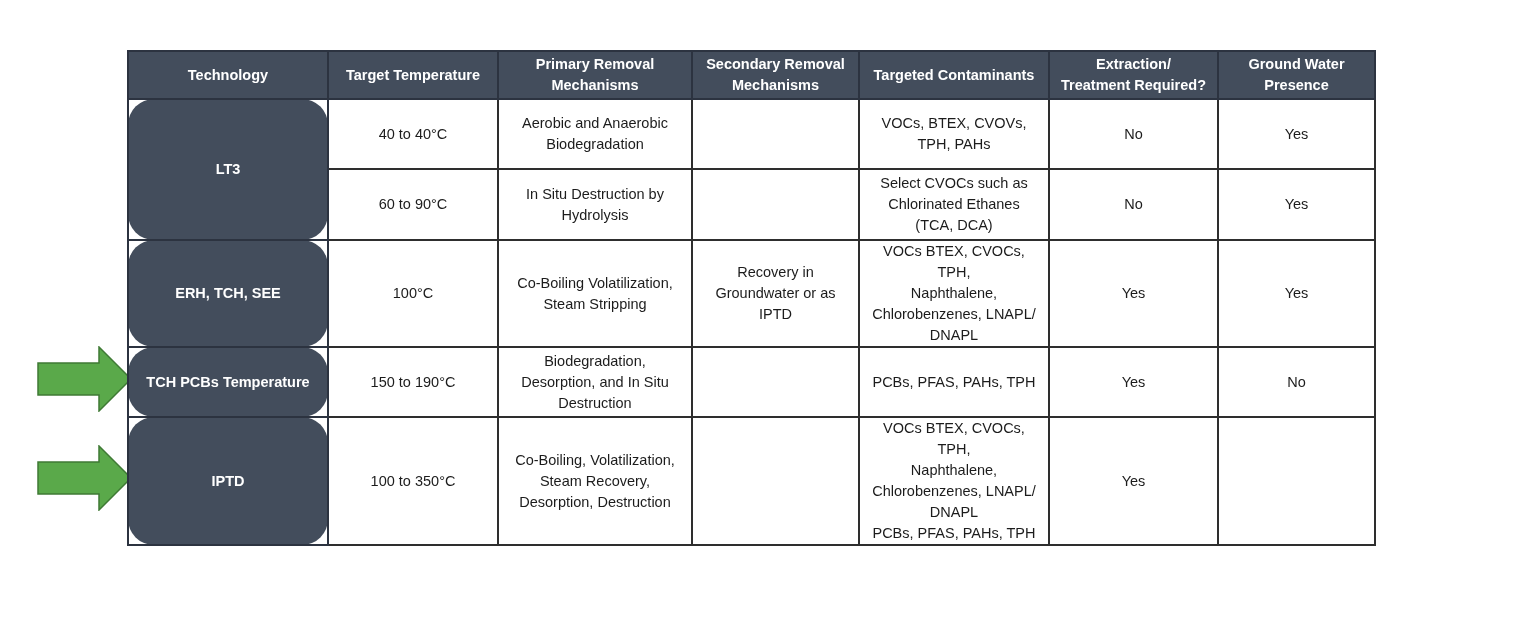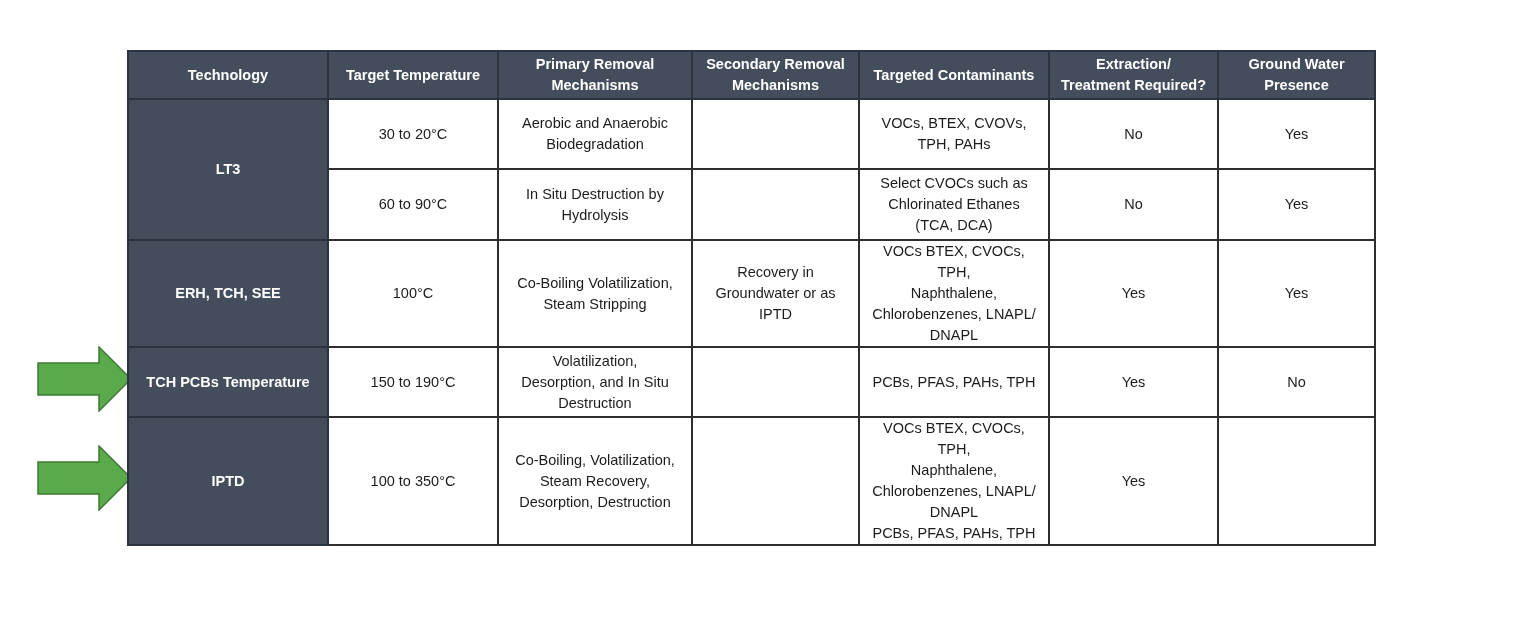--- a/index.html
+++ b/index.html
@@ -6,21 +6,21 @@
     body { width: 1536px; height: 634px; position: relative; overflow: hidden;
            font-family: "Liberation Sans", "DejaVu Sans", sans-serif; }
     .tbl { position: absolute; left: 127px; top: 50px; border-collapse: collapse;
            table-layout: fixed; width: 1247px; }
     .tbl th, .tbl td { border: 2px solid #2e2e2e; text-align: center; vertical-align: middle;
            padding: 0 6px; font-size: 14.5px; line-height: 21px; color: #1c1c1c; }
     .tbl thead th { background: #434d5c; color: #ffffff; font-weight: bold; height: 46px;
            border-color: #2c3340; }
     .tbl td.tech { background: #434d5c; color: #ffffff; font-weight: bold; border-color: #2c3340; }
     .tbl tbody td { background: #ffffff; }
-    .tbl tbody td.tech { background: #434d5c; }
+    .tbl tbody td.tech { background: #434d5c; border-radius: 26px; }
     .r1 td { height: 68px; }
     .r2 td { height: 69px; }
     .r3 td { height: 93px; }
     .r4 td { height: 68px; }
     .r5 td { height: 116px; }
     .cell-line { display: block; }
     .arrow { position: absolute; left: 37px; width: 96px; height: 66px; }
   </style>
 </head>
 <body>
@@ -68,21 +68,21 @@
       <th>
         <span class="cell-line">Ground Water</span>
         <span class="cell-line">Presence</span>
       </th>
     </tr>
   </thead>
   <tbody>
 
     <tr class="r1">
       <td class="tech" rowspan="2">LT3</td>
-      <td>30 to 20°C</td>
+      <td>40 to 40°C</td>
       <td>
         <span class="cell-line">Aerobic and Anaerobic</span>
         <span class="cell-line">Biodegradation</span>
       </td>
       <td></td>
       <td>
         <span class="cell-line">VOCs, BTEX, CVOVs,</span>
         <span class="cell-line">TPH, PAHs</span>
       </td>
       <td>No</td>
@@ -124,21 +124,21 @@
         <span class="cell-line">DNAPL</span>
       </td>
       <td>Yes</td>
       <td>Yes</td>
     </tr>
 
     <tr class="r4">
       <td class="tech">TCH PCBs Temperature</td>
       <td>150 to 190°C</td>
       <td>
-        <span class="cell-line">Volatilization,</span>
+        <span class="cell-line">Biodegradation,</span>
         <span class="cell-line">Desorption, and In Situ</span>
         <span class="cell-line">Destruction</span>
       </td>
       <td></td>
       <td>
         <span class="cell-line">PCBs, PFAS, PAHs, TPH</span>
       </td>
       <td>Yes</td>
       <td>No</td>
     </tr>

